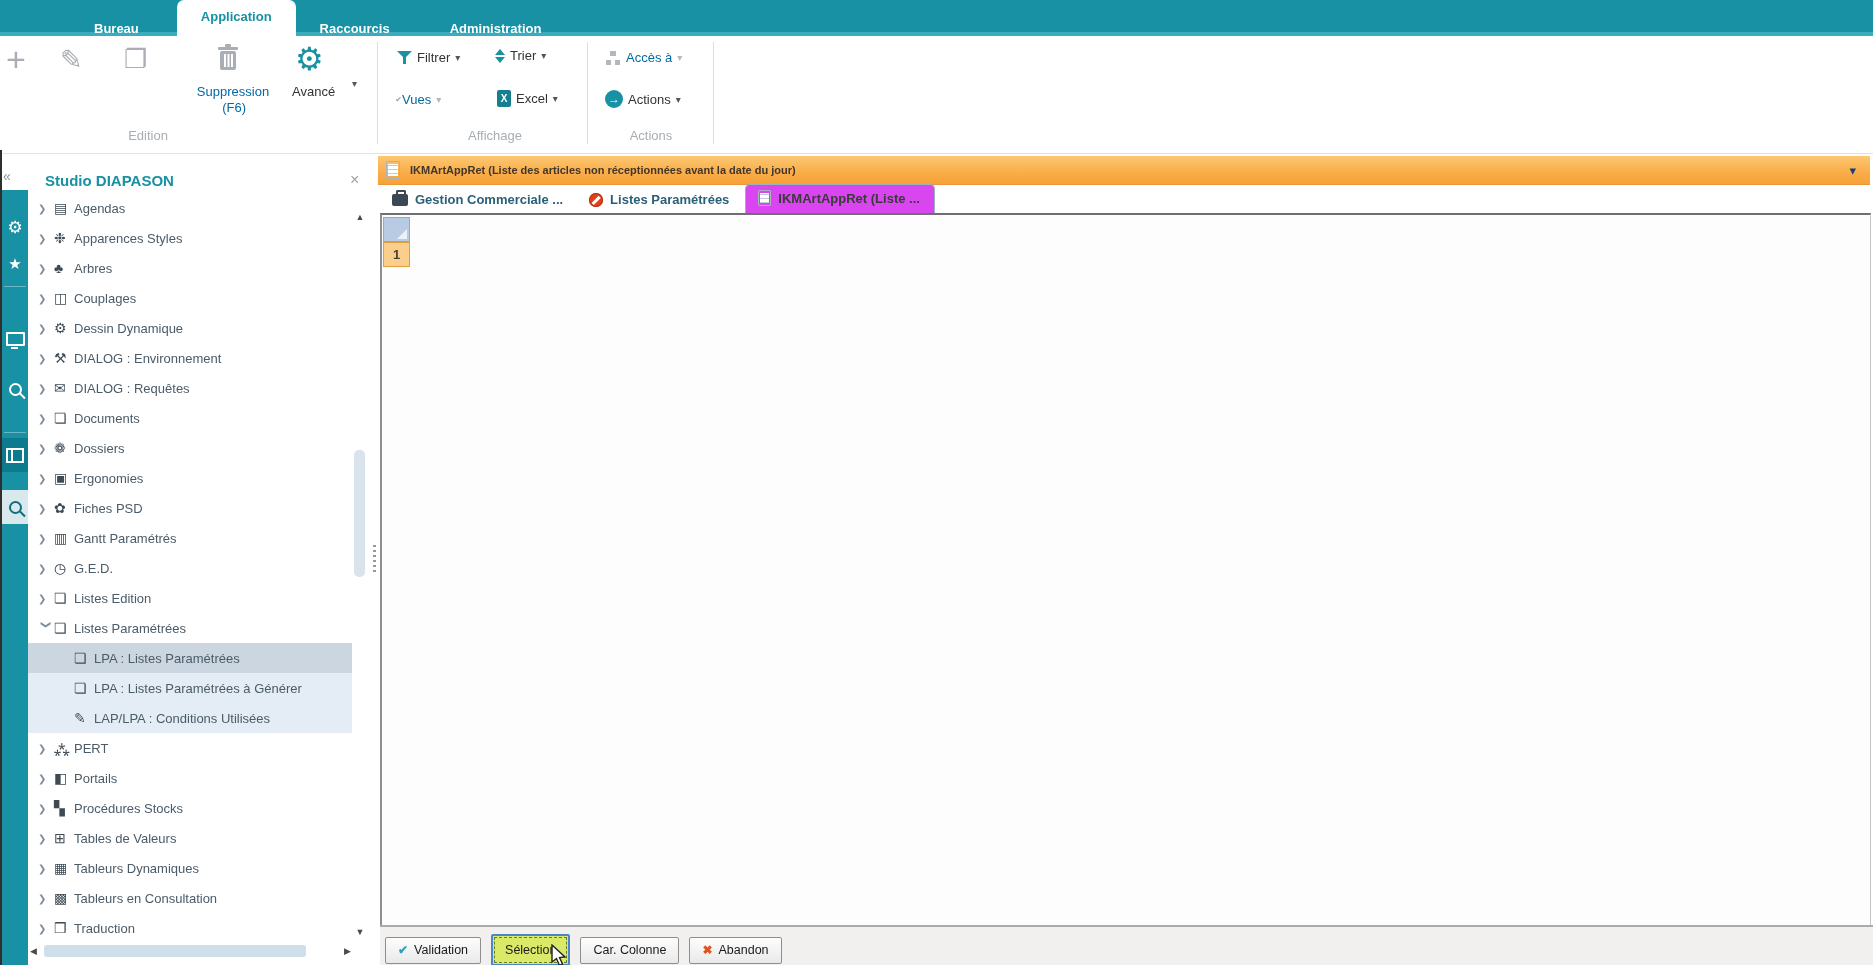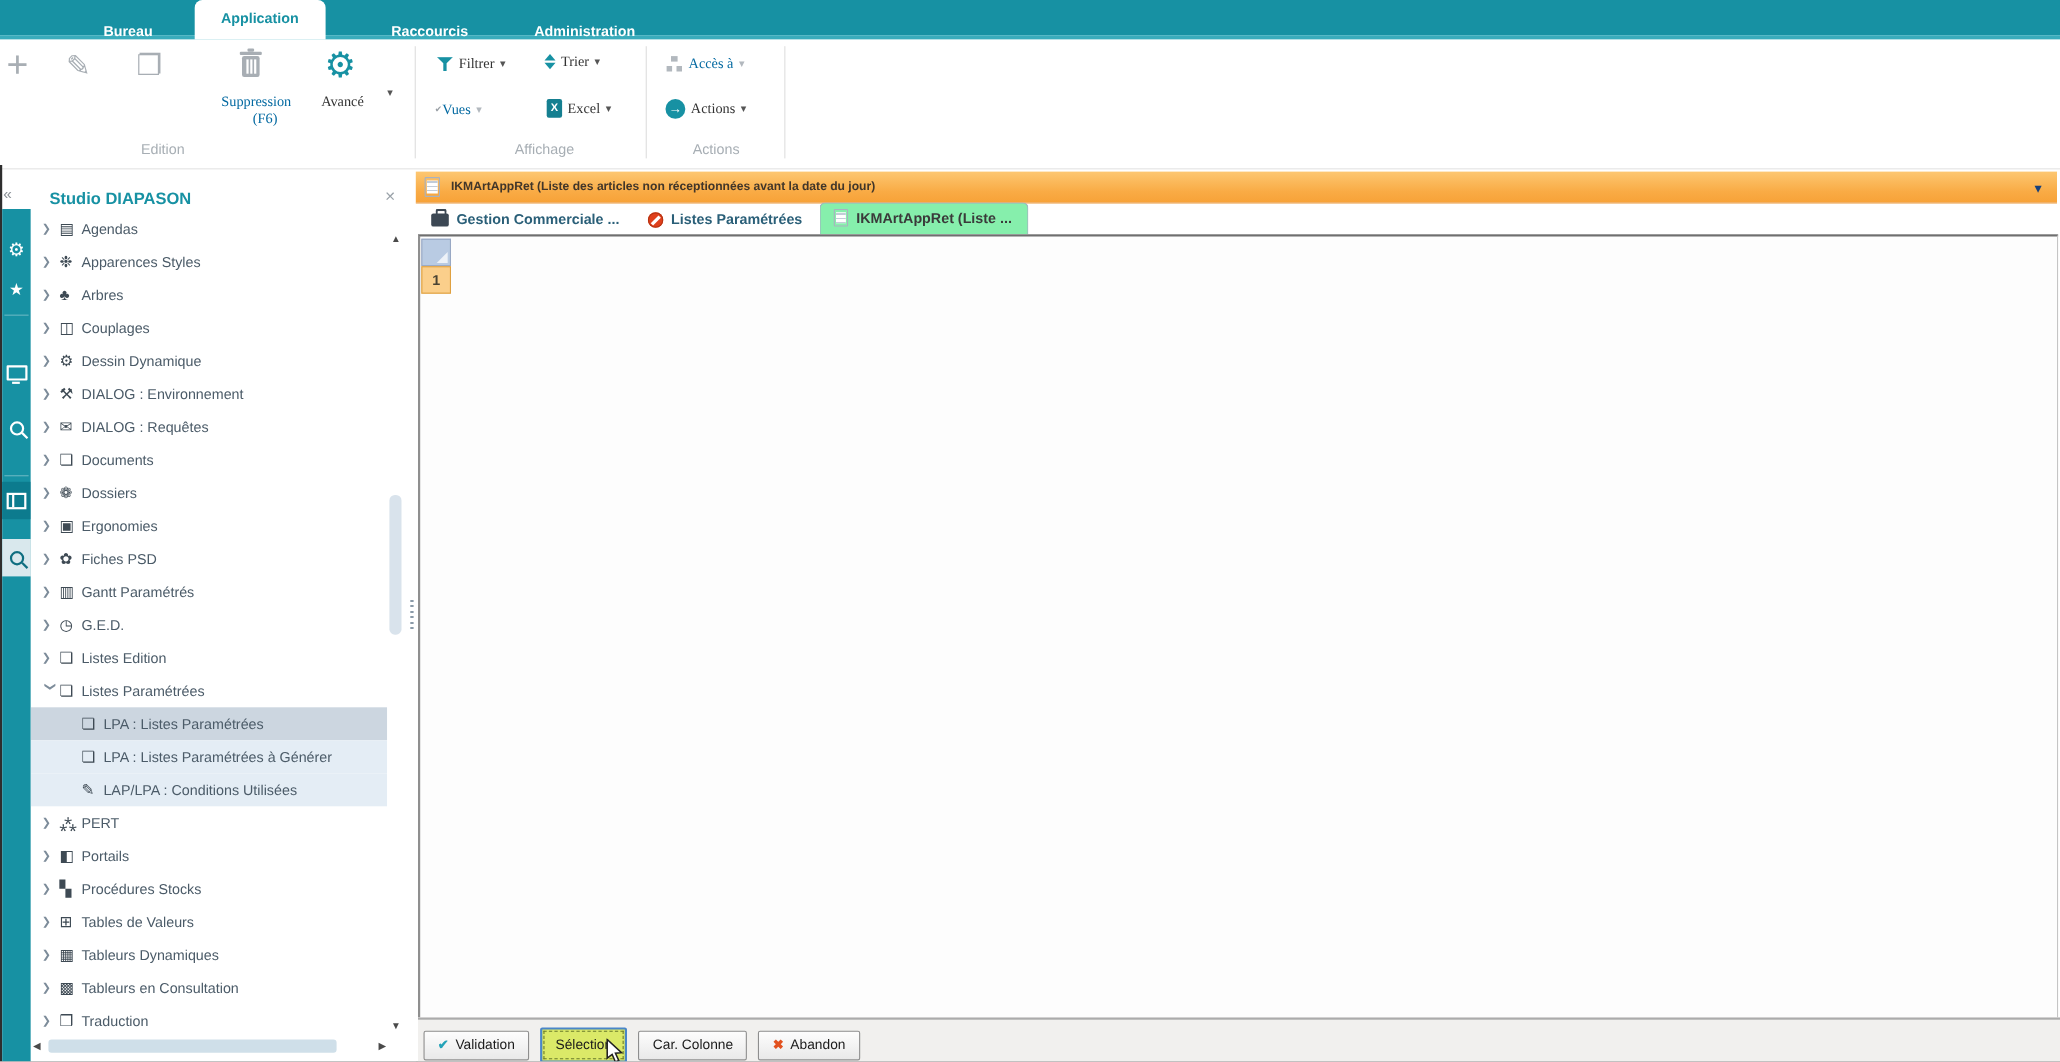--- a/index.html
+++ b/index.html
@@ -5,30 +5,30 @@
   html,body{margin:0;padding:0;background:#888;}
   .screen{position:relative;width:1873px;height:965px;background:#ffffff;overflow:hidden;
           font-family:"Liberation Sans",sans-serif;color:#333;}
   
   .topbar{position:absolute;left:0;top:0;width:1873px;height:32px;background:#1791a3;}
   .topbar-underline{position:absolute;left:0;top:32px;width:1873px;height:4px;background:#3aacbc;}
   #menubar-tabs{position:absolute;left:0;top:0;width:100%;height:36px;display:flex;align-items:flex-end;padding-left:44px;}
   .mtab{margin-top:9px;font-size:13px;font-weight:bold;color:#fff;white-space:nowrap;cursor:default;}
   .mtab:nth-child(1){margin-left:50px;}
   .mtab:nth-child(2){margin-left:0;}
-  .mtab:nth-child(3){margin-left:60px;}
+  .mtab:nth-child(3){margin-left:24px;}
   .mtab:nth-child(4){margin-left:60px;}
   .mtab.active{margin-top:0;margin-left:38px;background:#fff;color:#1791a3;border-radius:7px 7px 0 0;
                padding:9px 24px 9px 24px;height:18px;}
   
   .ribbon{position:absolute;left:0;top:36px;width:1873px;height:117px;background:#fff;border-bottom:1px solid #e3e3e3;}
   .rsep{position:absolute;top:6px;width:1px;height:102px;background:#dedede;}
   .rlabel{position:absolute;top:92px;width:120px;text-align:center;font-size:13px;color:#a7aeb4;}
   .rbtn{position:absolute;display:flex;align-items:center;gap:5px;font-size:13px;color:#333;cursor:default;}
-  .rbtn .cap{white-space:nowrap;font-family:Liberation Serif, serif;}
+  .rbtn .cap{white-space:nowrap;}
   .rbtn.disabled .cap{color:#0369a1;}
   .caret{font-size:10px;color:#555;}
   .caret.gray{color:#b2b8be;}
   .big-glyph{color:#a8aeb4;}
   .icn-funnel{width:15px;height:13px;background:#1791a3;
       clip-path:polygon(0 0,100% 0,60% 46%,60% 100%,40% 100%,40% 46%);}
   .icn-funnel.gray{background:#b2b8be;}
   .vues-wrap{position:relative;}
   .vues-wrap .vcheck{position:absolute;right:-5px;bottom:-4px;font-size:8px;color:#9aa0a6;}
   .sorticon{display:flex;flex-direction:column;align-items:center;}
@@ -92,21 +92,21 @@
   .orange-title{margin-left:10px;font-size:11px;font-weight:bold;color:#41362a;white-space:nowrap;}
   .orange-caret{position:absolute;right:14px;top:7px;font-size:13px;color:#16407c;}
   .i-page{width:13px;height:16px;background:#fff;border:1px solid #a9b2bf;border-radius:1px;
       padding:2px 1px;box-sizing:border-box;
       background-image:repeating-linear-gradient(to bottom,transparent 0 3px,#c2ccd8 3px 4px);
       background-clip:content-box;flex:0 0 auto;}
   .i-page.big{width:14px;height:18px;margin-left:8px;}
   #doctabs{position:absolute;left:382px;top:186px;height:27px;display:flex;align-items:flex-end;gap:6px;}
   .dtab{display:flex;align-items:center;gap:7px;padding:4px 10px 6px 10px;font-size:13px;
         font-weight:bold;color:#2a5f78;white-space:nowrap;cursor:default;}
-  .dtab.active{background:#86efac;border:1px solid #9fb0bf;border-bottom:none;border-radius:5px 5px 0 0;
+  .dtab.active{background:#d946ef;border:1px solid #9fb0bf;border-bottom:none;border-radius:5px 5px 0 0;
         color:#3a3a3a;padding:5px 14px 7px 12px;}
   .i-case{width:16px;height:12px;background:#3c4854;border-radius:2px;position:relative;flex:0 0 auto;}
   .i-case::before{content:"";position:absolute;top:-4px;left:4px;width:6px;height:3px;
         border:2px solid #3c4854;border-bottom:none;border-radius:2px 2px 0 0;}
   .i-forbid{width:14px;height:14px;border-radius:50%;background:#e0401c;position:relative;flex:0 0 auto;
         box-shadow:inset 0 0 0 1px #b53312;}
   .i-forbid::after{content:"";position:absolute;left:2px;top:6px;width:10px;height:2.5px;background:#fff;
         transform:rotate(-45deg);}
   .contentbox{position:absolute;left:380px;top:213px;width:1491px;height:712px;background:#fdfdfd;
         border-top:2px solid #6f6f6f;border-left:2px solid #8f8f8f;border-right:1px solid #c5c5c5;
@@ -164,21 +164,21 @@
         <rect x="3" y="4" width="20" height="3" rx="1" fill="#a8aeb4"></rect>
         <rect x="10" y="1" width="6" height="3" rx="1" fill="#a8aeb4"></rect>
         <rect x="9" y="11" width="2" height="13" fill="#fff"></rect>
         <rect x="12.5" y="11" width="2" height="13" fill="#fff"></rect>
         <rect x="16" y="11" width="2" height="13" fill="#fff"></rect>
         </svg>
       </div>
     <div class="rbtn disabled" style="left:193px;top:48px;width:80px;justify-content:center;">
       <span class="cap">Suppression</span>
       </div>
-    <div class="rbtn disabled" style="left:220px;top:64px;width:42px;justify-content:center;">
+    <div class="rbtn disabled" style="left:204px;top:64px;width:42px;justify-content:flex-end;">
       <span class="cap">(F6)</span>
       </div>
     <div class="rbtn" style="left:295px;top:4px;">
       <span style="font-size:32px;color:#1791a3;">⚙</span>
       </div>
     <div class="rbtn" style="left:292px;top:48px;">
       <span class="cap">Avancé</span>
       </div>
     <span class="caret" style="position:absolute;left:352px;top:42px;">▾</span>
     <div class="rlabel" style="left:88px;">Edition</div>

